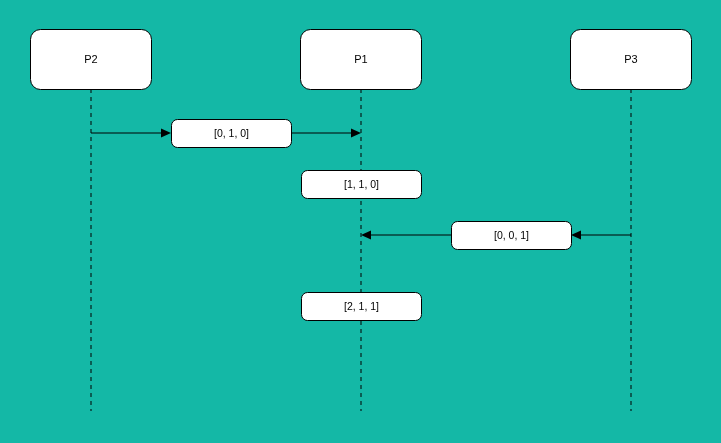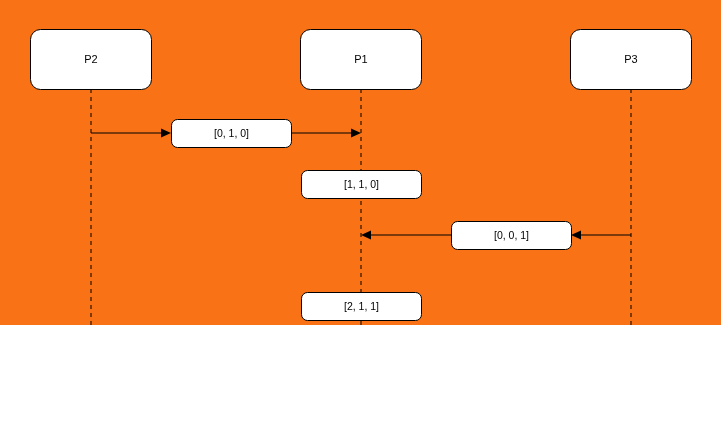--- a/index.html
+++ b/index.html
@@ -7,22 +7,22 @@
     margin: 0;
     padding: 0;
     background: #ffffff;
   }
   body {
     font-family: "Liberation Sans", sans-serif;
   }
   #canvas {
     position: relative;
     width: 721px;
-    height: 325px;
-    background: #f97316;
+    height: 443px;
+    background: #14b8a6;
     overflow: hidden;
   }
   #diagram-svg {
     position: absolute;
     left: 0;
     top: 0;
     width: 721px;
     height: 443px;
     display: block;
   }

